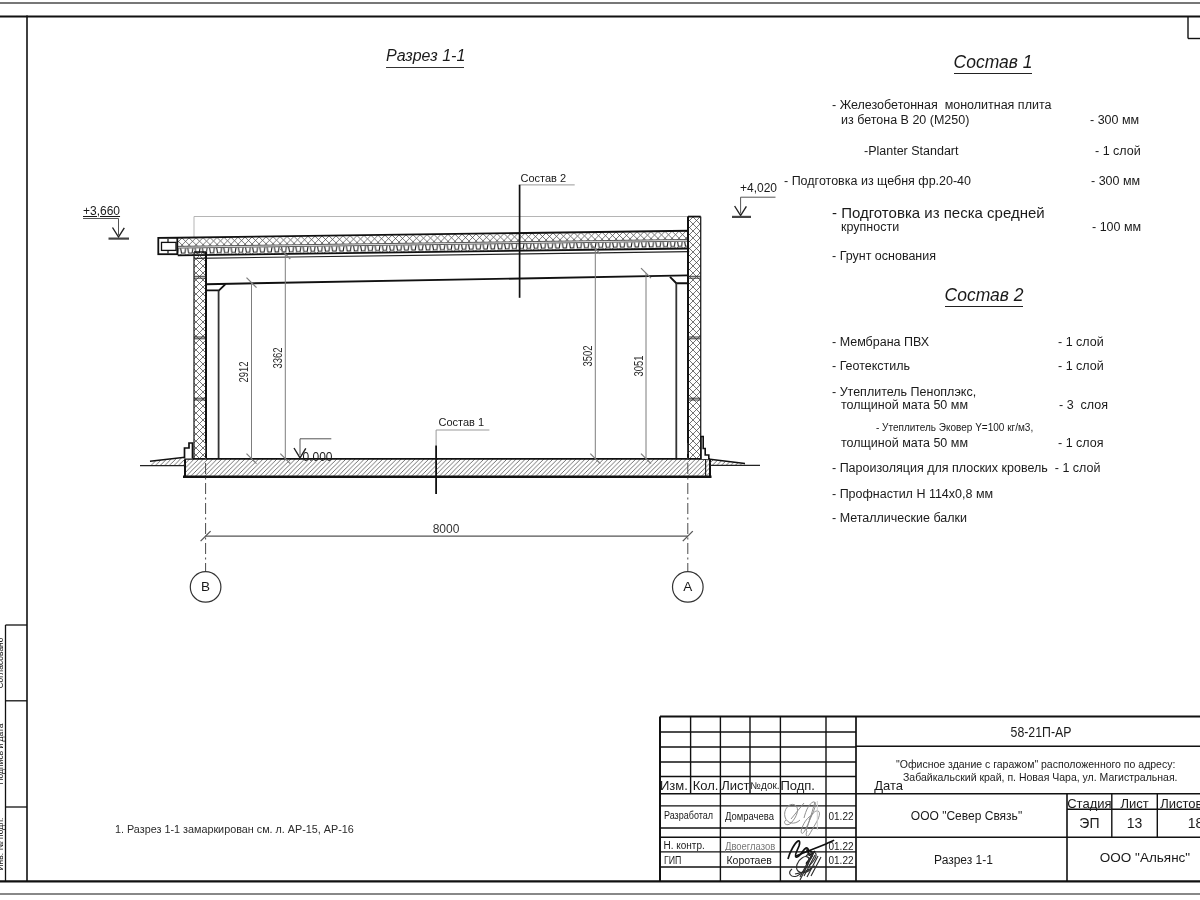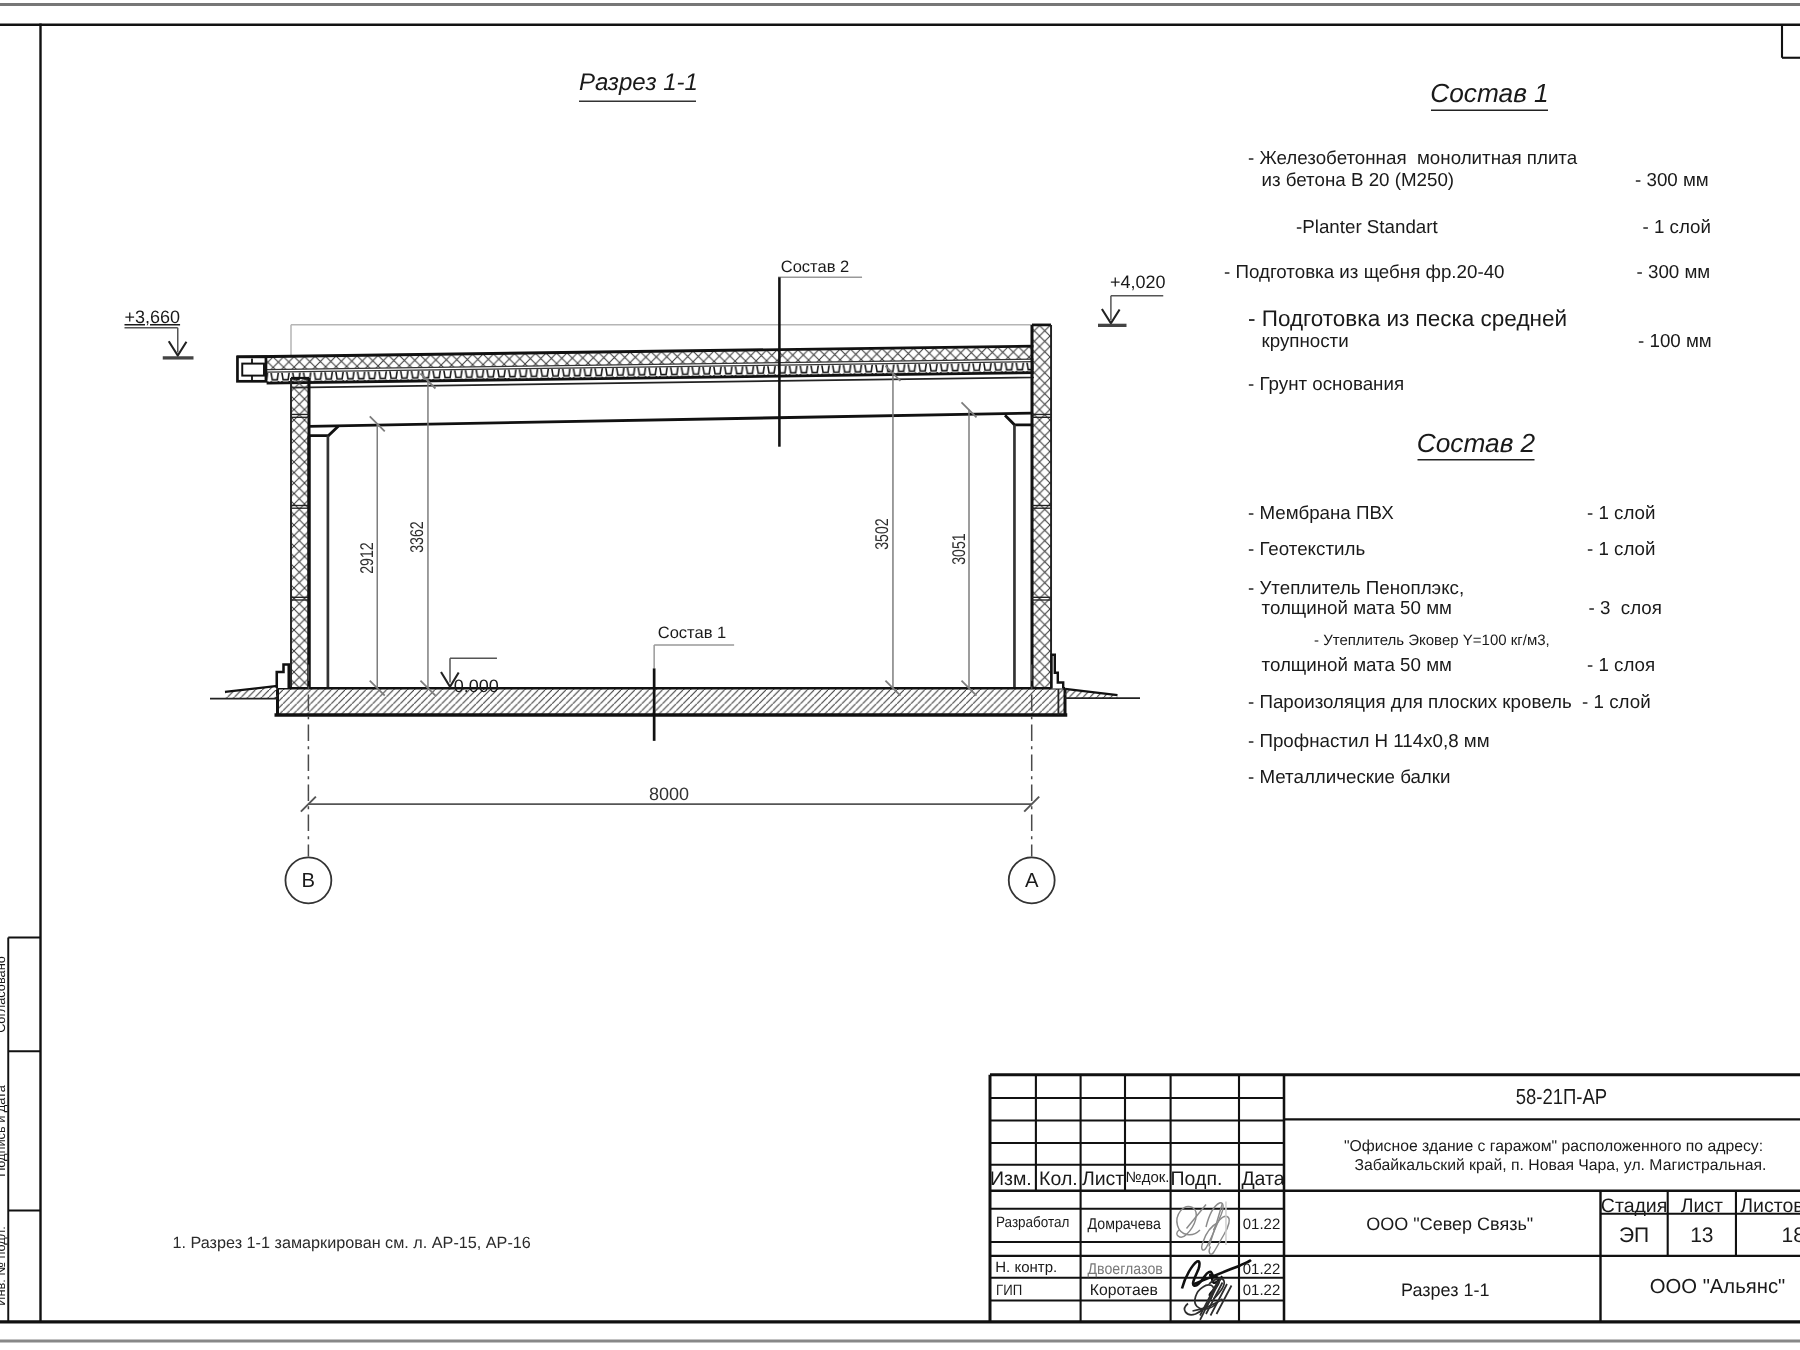--- a/index.html
+++ b/index.html
@@ -300,21 +300,21 @@
 
 <div class="t" style="left:672.8px;top:579px;width:30px;text-align:center;font-size:13.5px;">А</div>
 
 <div class="t" style="left:938px;top:52px;width:110px;text-align:center;font-size:17.5px;font-style:italic;"><span style="border-bottom:1.2px solid #222;padding-bottom:1px;">Состав 1</span></div>
 
 <div class="t" style="left:832px;top:98px;font-size:12.5px;">- Железобетонная&nbsp; монолитная плита</div>
 <div class="t" style="left:841px;top:112.5px;font-size:12.5px;">из бетона В 20 (М250)</div>
 <div class="t" style="left:1090px;top:113px;font-size:12.5px;">- 300 мм</div>
 <div class="t" style="left:832px;top:143.5px;font-size:12.5px;margin-left:32px;">-Planter Standart</div>
 <div class="t" style="left:1095px;top:143.5px;font-size:12.5px;">- 1 слой</div>
-<div class="t" style="left:816px;top:173.5px;font-size:12.5px;">- Подготовка из щебня фр.20-40</div>
+<div class="t" style="left:784px;top:173.5px;font-size:12.5px;">- Подготовка из щебня фр.20-40</div>
 <div class="t" style="left:1091px;top:173.5px;font-size:12.5px;">- 300 мм</div>
 <div class="t" style="left:832px;top:203.5px;font-size:15px;">- Подготовка из песка средней</div>
 <div class="t" style="left:841px;top:219.5px;font-size:12.5px;">крупности</div>
 <div class="t" style="left:1092px;top:219.5px;font-size:12.5px;">- 100 мм</div>
 <div class="t" style="left:832px;top:249px;font-size:12.5px;">- Грунт основания</div>
 
 <div class="t" style="left:929px;top:285px;width:110px;text-align:center;font-size:17.5px;font-style:italic;"><span style="border-bottom:1.2px solid #222;padding-bottom:1px;">Состав 2</span></div>
 
 <div class="t" style="left:832px;top:335px;font-size:12.5px;">- Мембрана ПВХ</div>
 <div class="t" style="left:1058px;top:335px;font-size:12.5px;">- 1 слой</div>
@@ -341,21 +341,21 @@
 <div class="t" style="left:660px;top:777.5px;width:18px;text-align:left;font-size:13px;">Изм.</div>
 
 <div class="t" style="left:690.6px;top:777.5px;width:30px;text-align:center;font-size:13px;">Кол.</div>
 
 <div class="t" style="left:720.4px;top:777.5px;width:30px;text-align:center;font-size:13px;">Лист</div>
 
 <div class="t" style="left:750px;top:780px;width:30px;text-align:center;font-size:10px;">№док.</div>
 
 <div class="t" style="left:780.4px;top:777.5px;width:34px;text-align:center;font-size:13px;">Подп.</div>
 
-<div class="t" style="left:826px;top:777.5px;width:32px;text-align:center;font-size:13px;">Дата</div>
+<div class="t" style="left:826px;top:777.5px;width:32px;text-align:right;font-size:13px;padding-left:45px;">Дата</div>
 
 <div class="t" style="left:663.5px;top:810px;font-size:10px;transform:scaleX(0.9);transform-origin:0 0;">Разработал</div>
 
 <div class="t" style="left:724.5px;top:809.5px;font-size:10.5px;transform:scaleX(0.9);transform-origin:0 0;">Домрачева</div>
 
 <div class="t" style="left:826px;top:810.5px;width:30px;text-align:center;font-size:10px;">01.22</div>
 
 <div class="t" style="left:663.5px;top:840px;font-size:10px;">Н. контр.</div>
 
 <div class="t" style="left:724.5px;top:839.5px;font-size:10.5px;color:#787878;transform:scaleX(0.9);transform-origin:0 0;">Двоеглазов</div>

